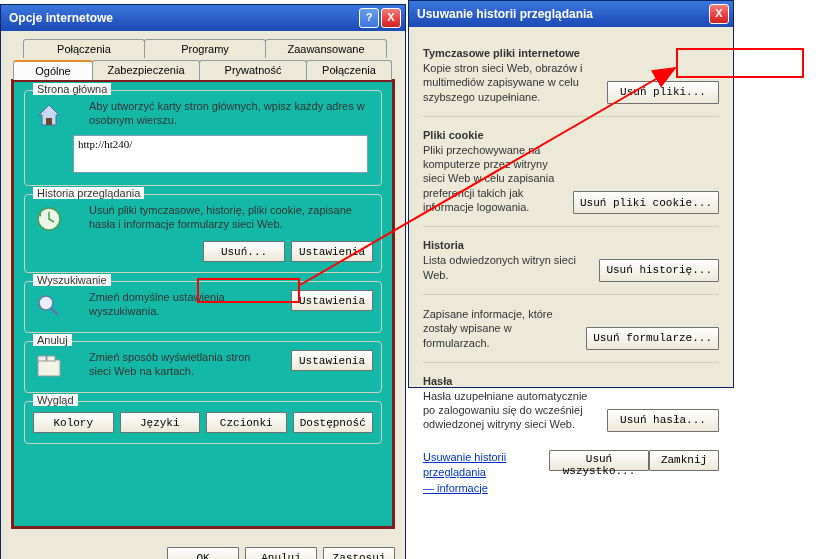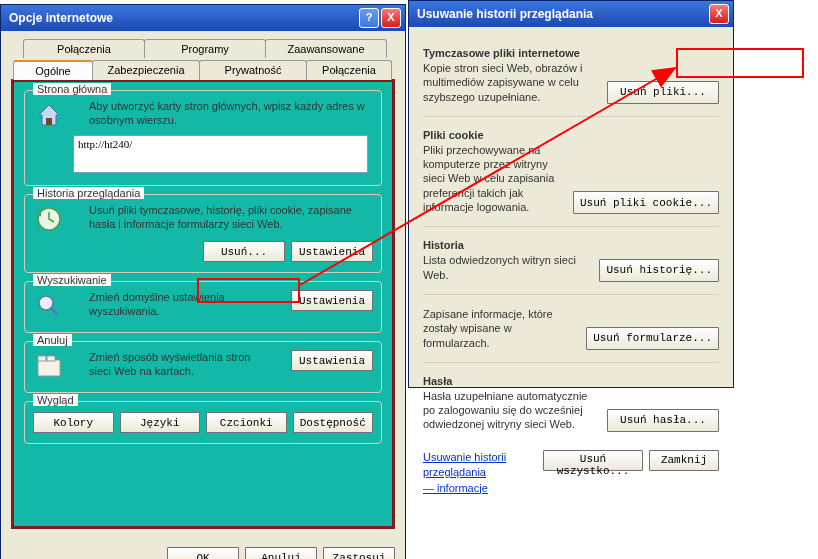--- a/index.html
+++ b/index.html
@@ -142,21 +142,21 @@
 .right-section-title { font-weight: bold; color: #333; margin-bottom: 2px; }
 .right-section-desc { color: #333; line-height: 1.3; }
 .right-btn { min-width: 112px; height: 23px; }
 .right-link { color: #0033CC; text-decoration: underline; cursor: pointer; line-height: 1.4; }
 .right-footer {
   display: flex;
   justify-content: space-between;
   align-items: flex-start;
   margin-top: 4px;
 }
-.right-footer-btns { display: flex; gap: 6px; }
+.right-footer-btns { display: flex; }
 .highlight-box {
   border: 2px solid #FF0000;
   position: absolute;
   pointer-events: none;
 }
 .arrow-svg {
   position: absolute;
   pointer-events: none;
 }
 </style>

